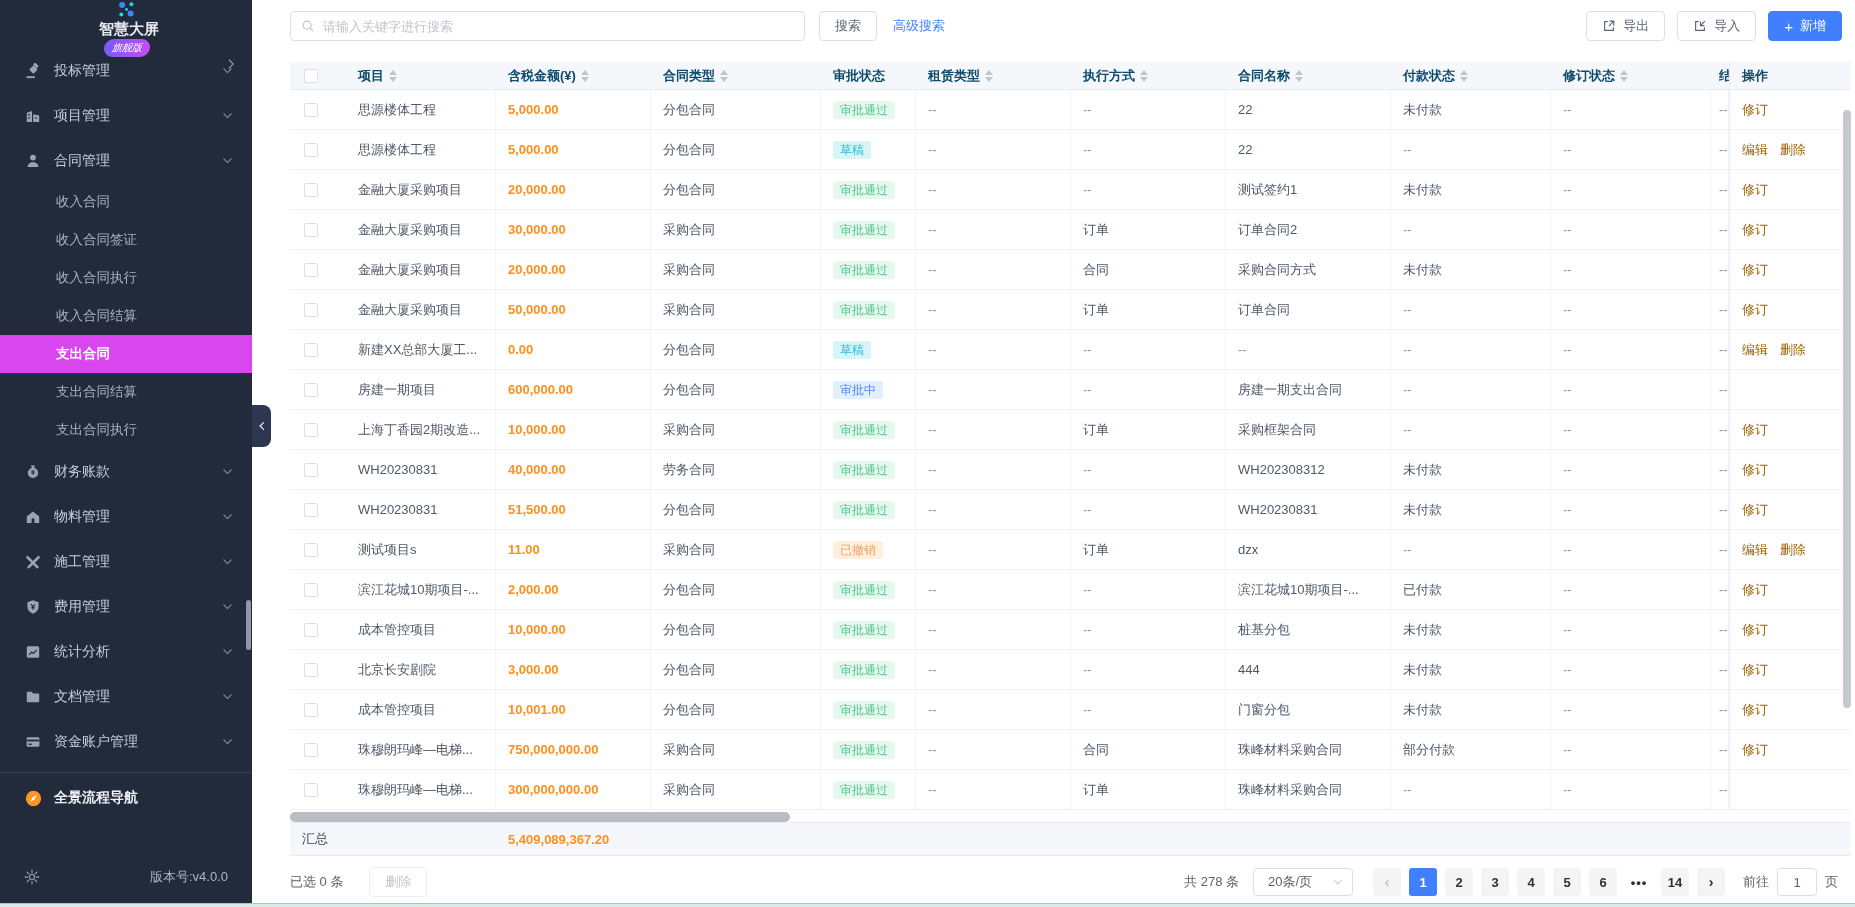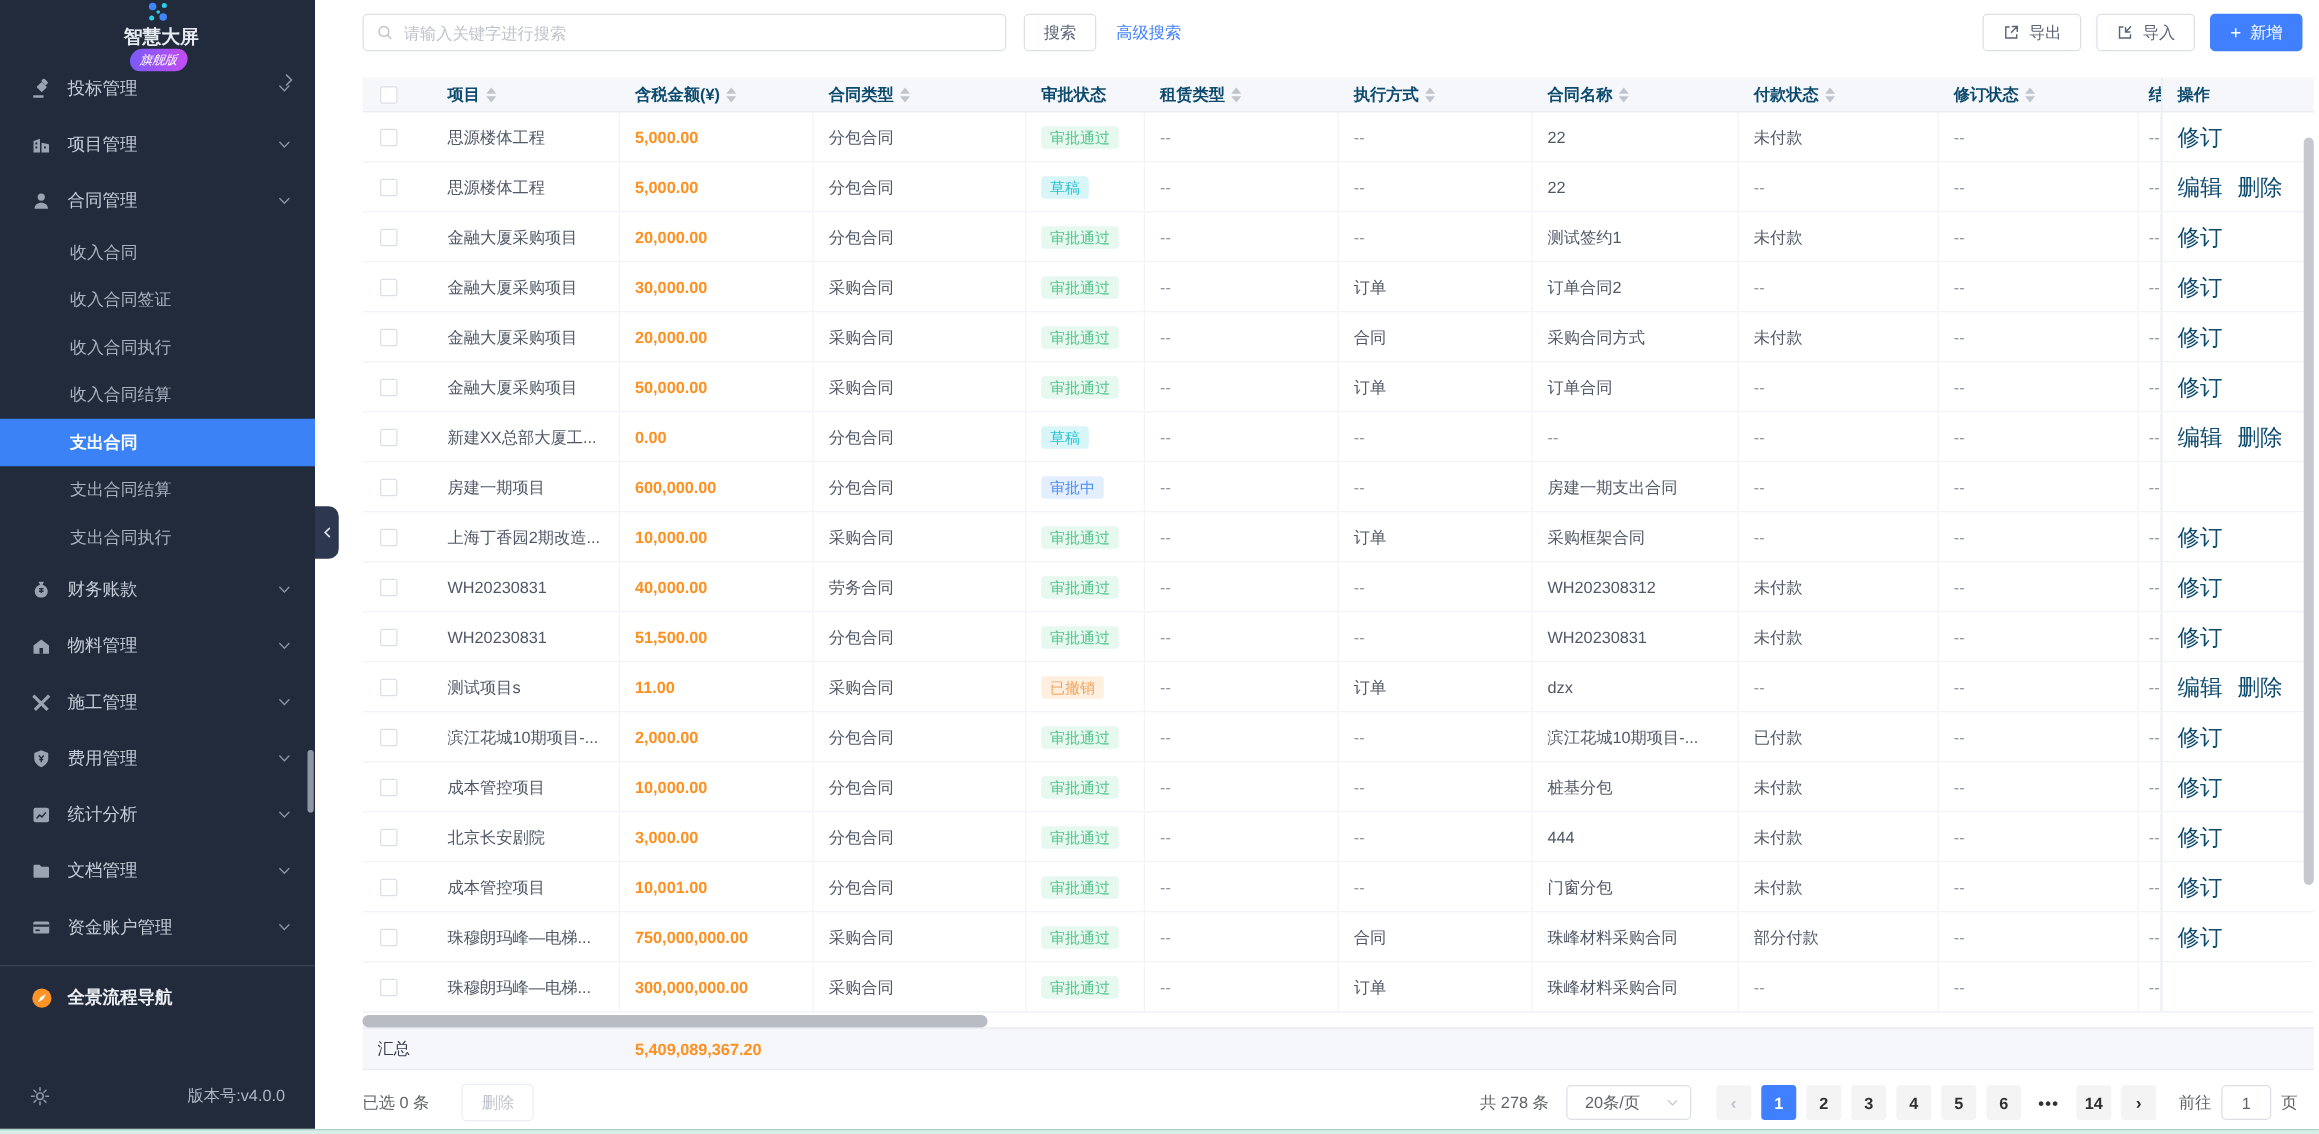--- a/index.html
+++ b/index.html
@@ -10,21 +10,21 @@
   .sidebar{position:relative;width:252px;height:100%;background:#212b3b;flex:0 0 252px;color:#c6cdd8;}
   .side-logo{height:48px;display:flex;align-items:center;padding:0 14px 0 16px;flex-direction:column;}
   .side-logo .ttl{color:#e8ebf1;font-size:15px;font-weight:bold;margin:0 6px 0 10px;white-space:nowrap;}
   .badge{font-size:10px;color:#fff;font-style:italic;background:linear-gradient(90deg,#7a5af8,#c24df2);padding:2px 8px;border-radius:9px;transform:skewX(-6deg);display:inline-block;}
   .side-logo .rt{margin-left:auto;color:#8a93a5;display:flex;}
   .side-item{height:45px;display:flex;align-items:center;padding:0 18px 0 24px;font-size:14px;color:#c6cdd8;cursor:pointer;}
   .side-item .side-label{margin-left:12px;}
   .side-item .side-caret{margin-left:auto;color:#8a93a5;display:flex;}
   .side-ic{width:18px;display:flex;justify-content:center;color:#9aa3b2;}
   .side-sub{height:38px;display:flex;align-items:center;padding-left:56px;font-size:13.5px;color:#a9b1bf;cursor:pointer;}
-  .side-sub.active{background:#3b82f6;color:#fff;font-weight:bold;}
+  .side-sub.active{background:#d946ef;color:#fff;font-weight:bold;}
   .side-divider{border-top:1px solid #39424f;margin:8px 0 4px;}
   .side-flow{height:42px;display:flex;align-items:center;padding:0 24px;font-size:14px;font-weight:bold;color:#edeff3;cursor:pointer;}
   .side-flow .side-label{margin-left:12px;}
   .side-bottom{position:absolute;bottom:0;left:0;right:0;height:52px;display:flex;align-items:center;padding:0 24px 0 24px;color:#8a93a5;}
   .side-version{margin-left:auto;font-size:13px;color:#aeb6c2;}
   .side-thumb{position:absolute;right:1px;top:600px;width:5px;height:50px;background:#8f97a6;border-radius:3px;}
   .collapse-handle{position:absolute;left:252px;top:405px;width:19px;height:42px;background:#2d3850;border-radius:0 8px 8px 0;display:flex;align-items:center;justify-content:center;color:#dfe3ea;z-index:20;cursor:pointer;}
 
   
   .content{flex:1;padding:10px 4px 0 38px;position:relative;background:#fff;}
@@ -55,21 +55,21 @@
   .tbody{height:732px;overflow:hidden;position:relative;}
   .tr{height:40px;border-bottom:1px solid #eef0f5;background:#fff;}
   .td{display:flex;align-items:center;padding-left:12px;font-size:13px;color:#4f5866;border-right:1px solid #f2f4f8;overflow:hidden;white-space:nowrap;}
   .td.c-select{padding-left:14px;border-right:none;}
   .td.c-sliver{padding-left:8px;color:#8f96a3;}
   .td.c-ops{border-left:1px solid #e8ebf1;border-right:none;gap:12px;}
   .td .muted{color:#8f96a3;}
   .td.c-amount{color:#ff8f1f;font-weight:bold;}
   .cb{width:14px;height:14px;border:1px solid #dcdfe6;border-radius:2px;background:#fff;display:inline-block;cursor:pointer;}
   .status-badge{font-size:12px;padding:3px 7px;border-radius:3px;line-height:1;white-space:nowrap;}
-  .op-link{color:#0c4a6e;font-size:18px;cursor:pointer;font-family:Liberation Mono, monospace;}
+  .op-link{color:#a16207;font-size:13px;cursor:pointer;font-family:Liberation Mono, monospace;}
   .summary{height:34px;background:#f5f7fa;border-top:1px solid #e6eaf2;border-bottom:1px solid #e6eaf2;}
   .summary .td{border-right:none;font-size:13px;}
   .summary .c-label{color:#333c4e;}
   .vthumb{position:absolute;right:0;top:48px;width:8px;height:598px;background:#c5c8ce;border-radius:4px;cursor:pointer;}
   .hthumb{position:absolute;left:0;top:750px;width:500px;height:10px;background:#b9bdc3;border-radius:5px;z-index:6;cursor:pointer;}
 
   
   .page-footer{display:flex;align-items:center;margin-top:6px;height:40px;padding-right:13px;}
   .sel-info{font-size:13px;color:#606266;}
   .btn-delete{margin-left:26px;width:58px;height:30px;border:1px solid #ebeef5;border-radius:4px;background:#fff;color:#c0c4cc;font-size:13px;display:inline-flex;align-items:center;justify-content:center;cursor:not-allowed;}

